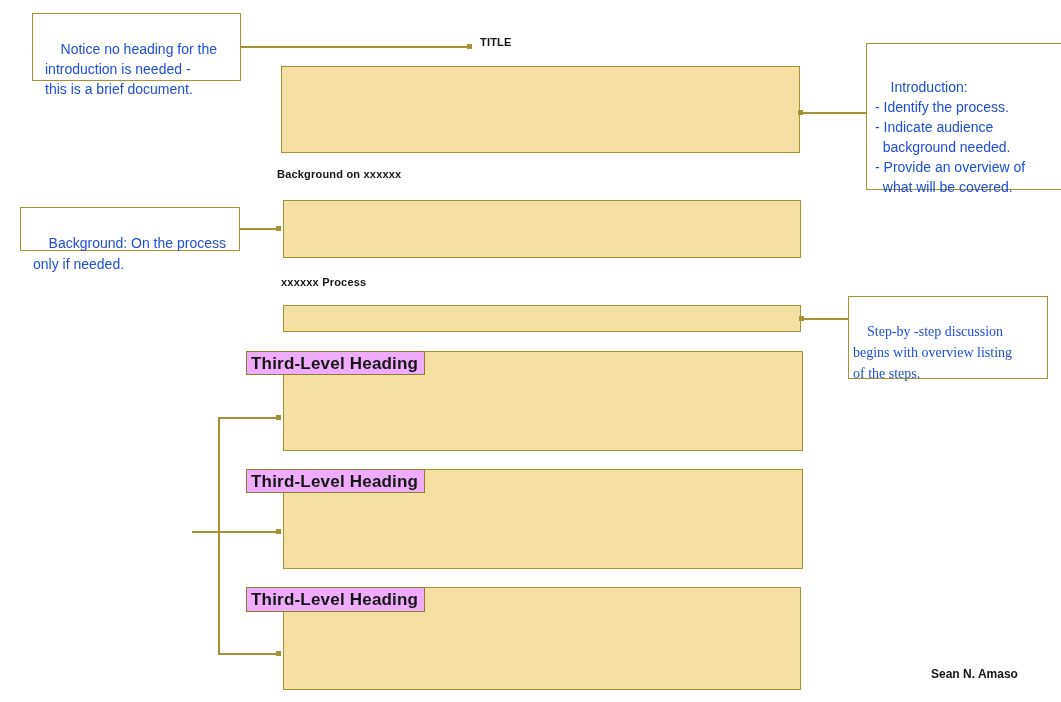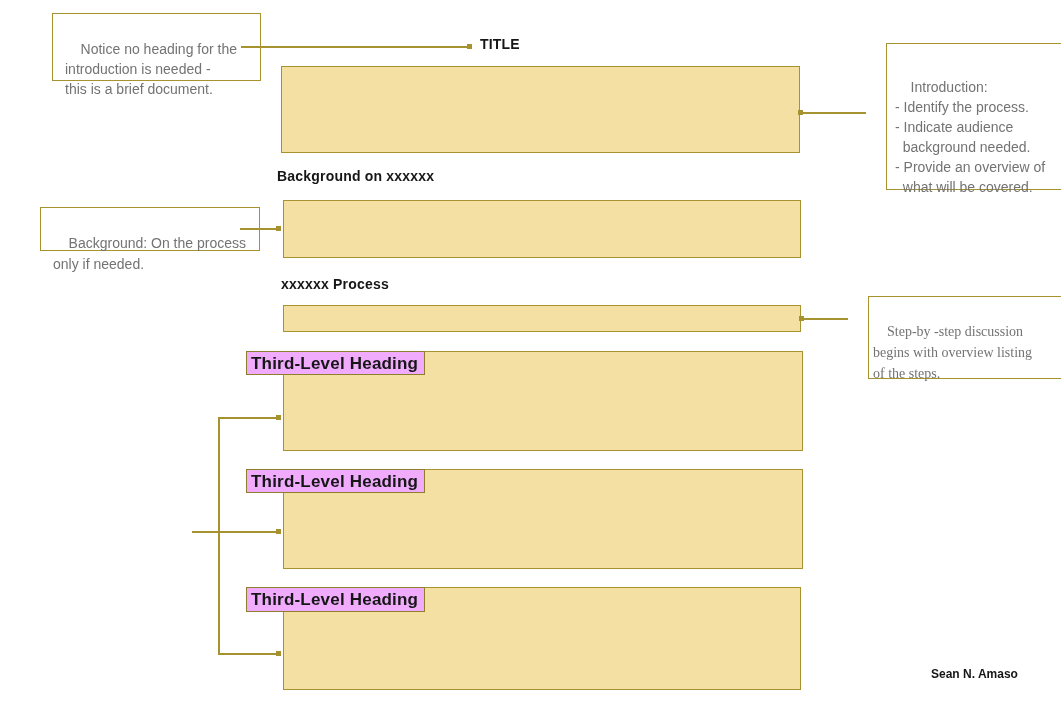--- a/index.html
+++ b/index.html
@@ -9,37 +9,36 @@
     height: 702px;
     background: #ffffff;
     font-family: "Liberation Sans", sans-serif;
     overflow: hidden;
   }
   .callout {
     position: absolute;
     box-sizing: border-box;
     background: #ffffff;
     border: 1px solid #A6932F;
-    color: #737373;
+    color: #1d4ed8;
     font-size: 14px;
     white-space: pre-wrap;
-    margin-left: 20px;
   }
   .block {
     position: absolute;
     box-sizing: border-box;
     background: #F5E0A3;
     border: 1.5px solid #A6932F;
   }
   .hline { position: absolute; height: 1.5px; background: #A6932F; }
   .vline { position: absolute; width: 1.5px; background: #A6932F; }
   .dot   { position: absolute; width: 5px; height: 5px; background: #A6932F; }
   .doc-heading {
     position: absolute;
-    font-size: 14px;
+    font-size: 11px;
     font-weight: bold;
     color: #161616;
     letter-spacing: 0.2px;
     white-space: nowrap;
   }
   .heading-box {
     position: absolute;
     box-sizing: border-box;
     background: #f0abfc;
     border: 1px solid #8F7E2B;

